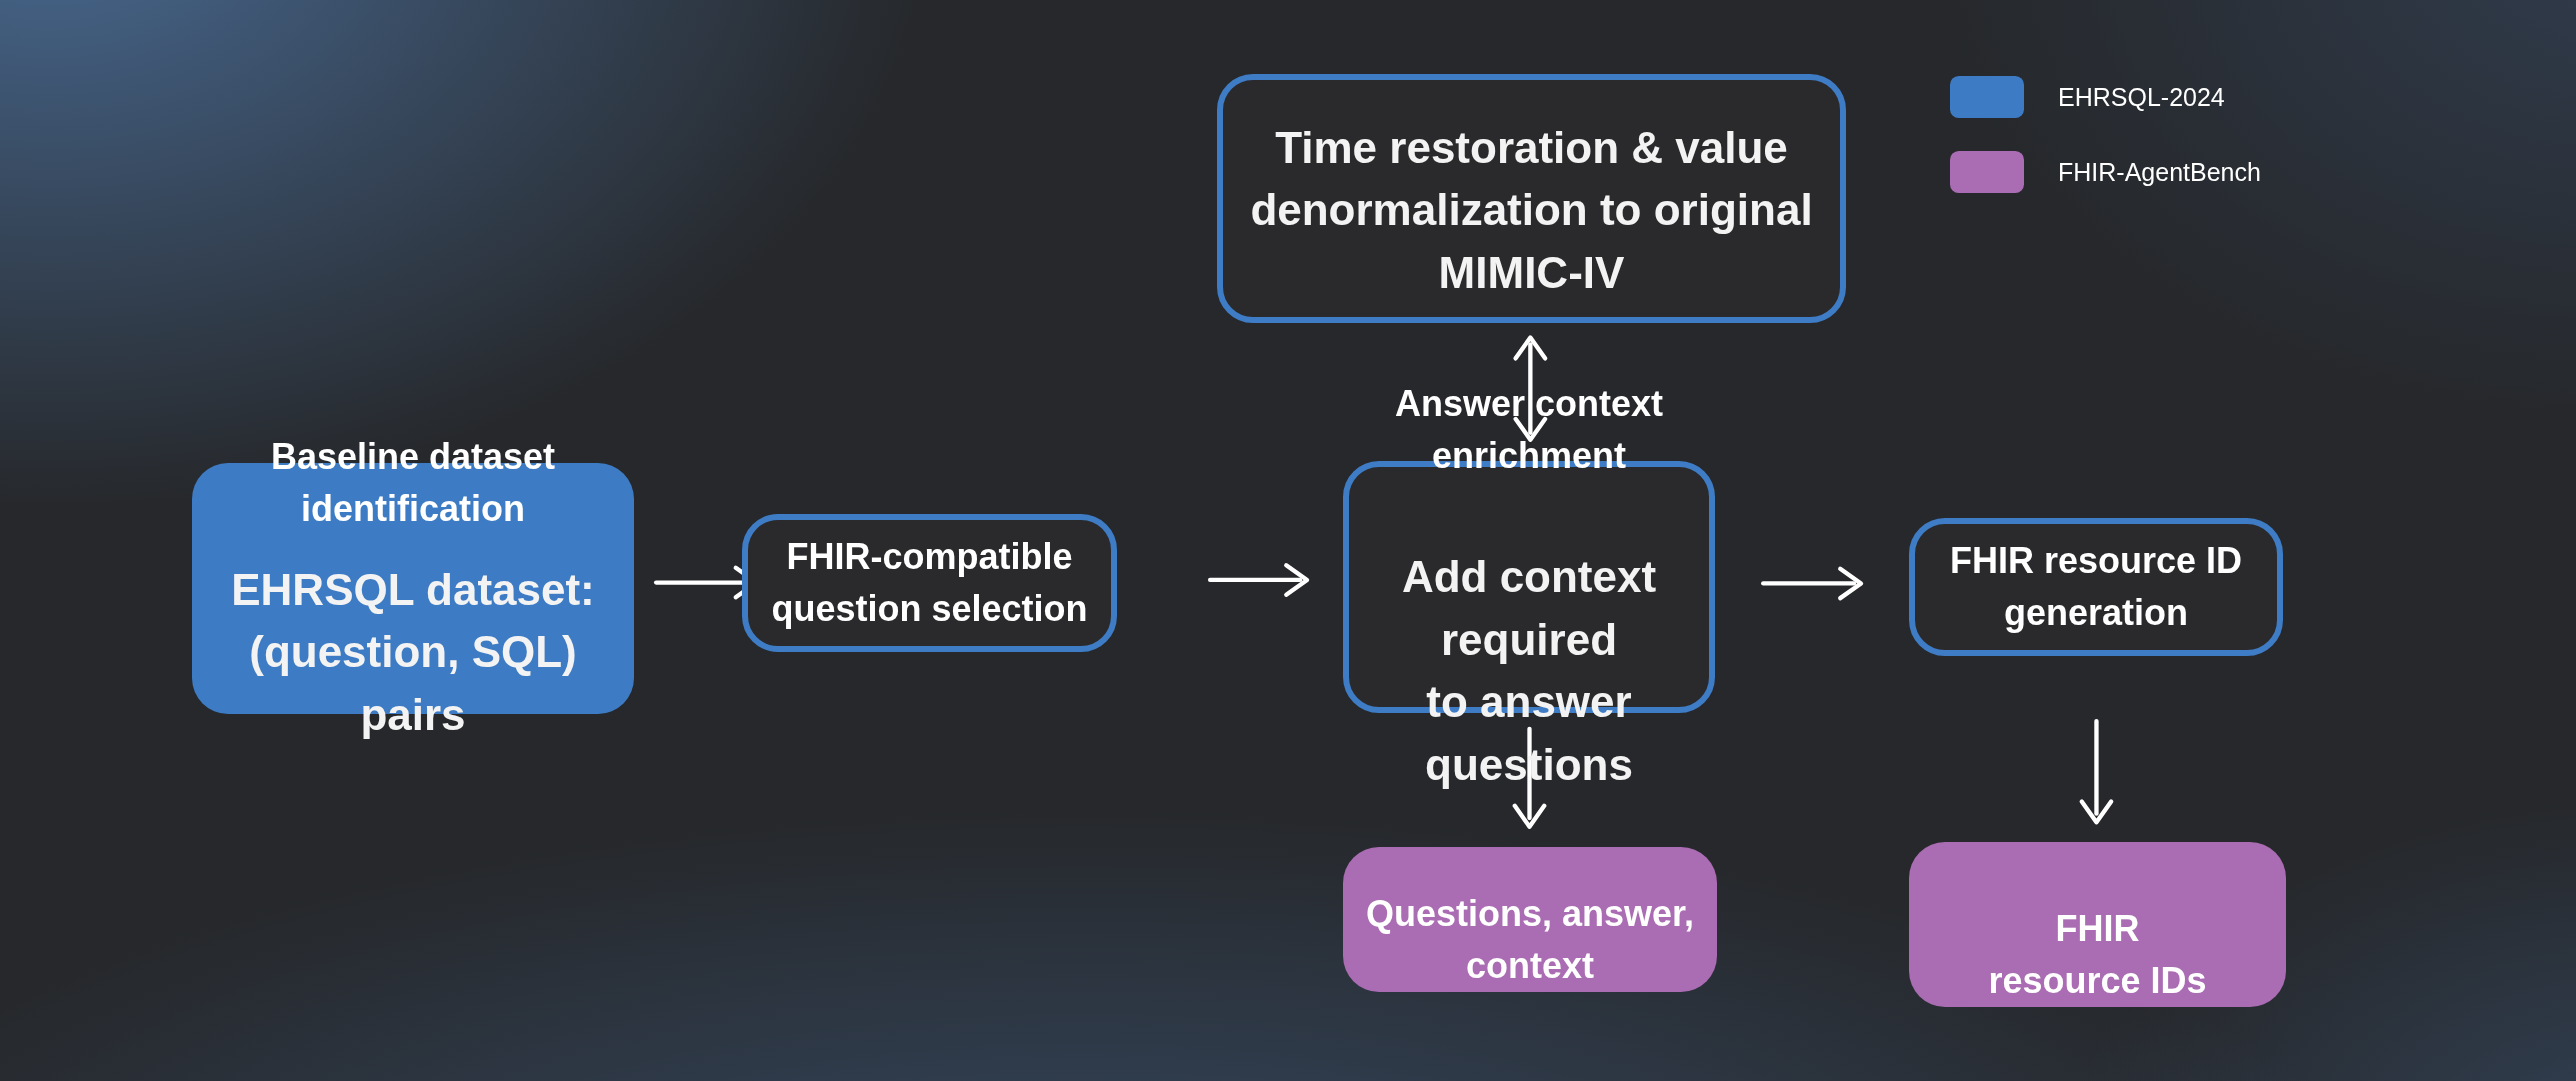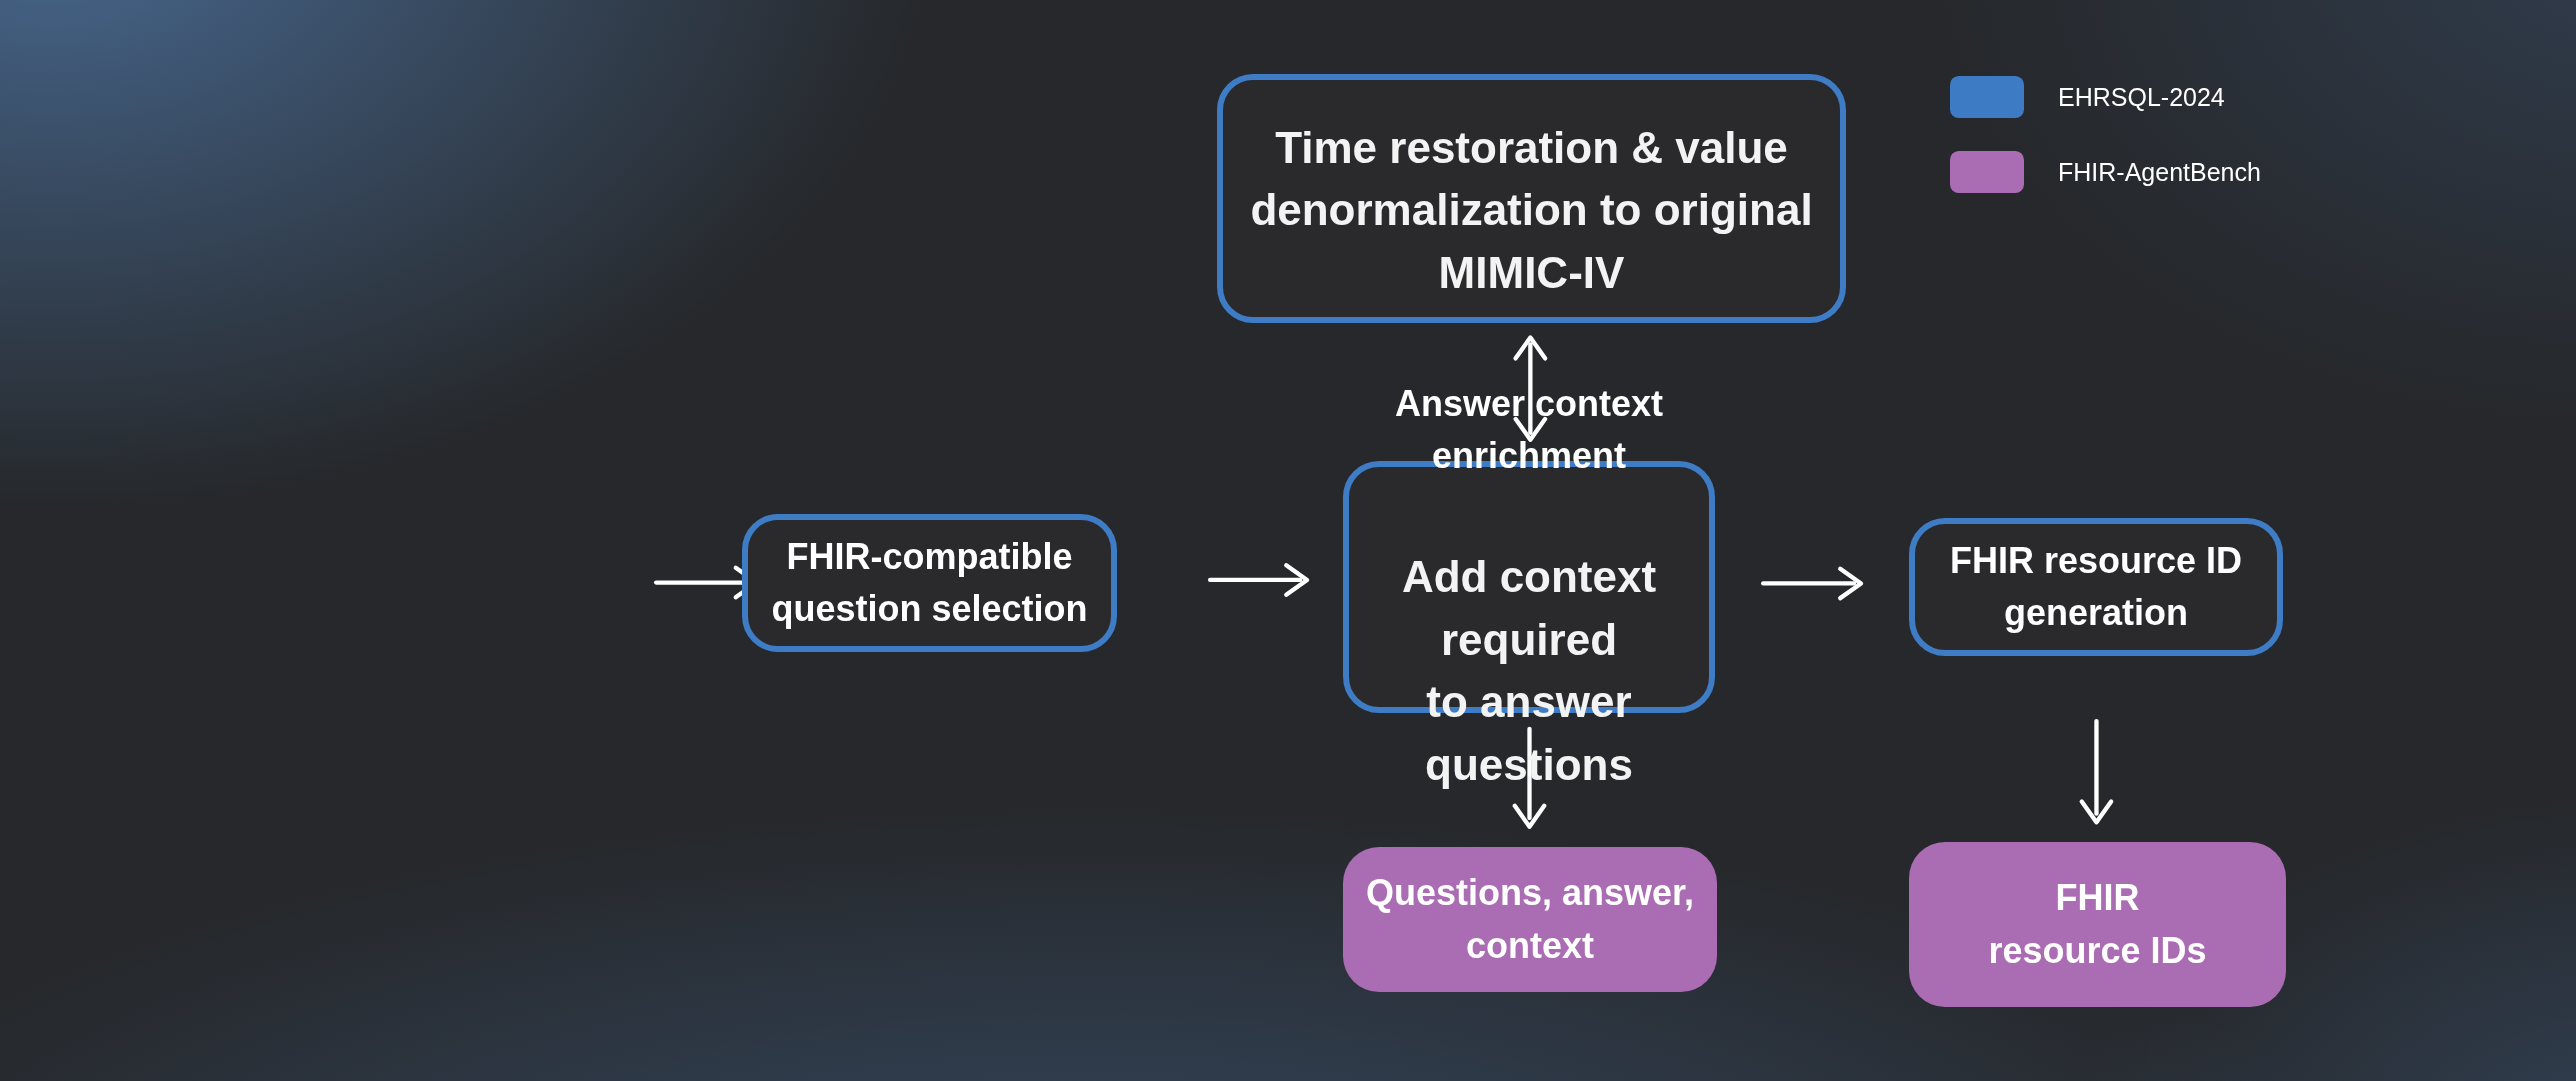--- a/index.html
+++ b/index.html
@@ -25,21 +25,21 @@
     border-radius: 36px;
     display: flex;
     flex-direction: column;
     justify-content: center;
     align-items: center;
     text-align: center;
     color: #ffffff;
   }
   .node.dark   { background: #2a2a2c; border: 6px solid #3e7cc6; }
   .node.blue   { background: #3d7cc4; }
-  .node.purple { background: #aa6cb2; }
+  .node.purple { background: #aa6cb2; justify-content: flex-end; }
 
   .node-title { font-size: 36px; line-height: 1.45; font-weight: 700; color: #ffffff; }
   .node-body  { font-size: 44px; line-height: 1.42; font-weight: 700; color: #f3f3f3; margin-top: 24px; }
 
   #node-restoration { left: 1217px; top: 74px;  width: 629px; height: 249px; }
   #node-baseline    { left: 192px;  top: 463px; width: 442px; height: 251px; }
   #node-selection   { left: 742px;  top: 514px; width: 375px; height: 138px; }
   #node-enrichment  { left: 1343px; top: 461px; width: 372px; height: 252px; gap: 40px; }
   #node-generation  { left: 1909px; top: 518px; width: 374px; height: 138px; }
   #node-qa          { left: 1343px; top: 847px; width: 374px; height: 145px; }
@@ -84,20 +84,30 @@
     </g>
   </svg>
 
   <div class="node dark" id="node-restoration">
     <div class="node-body">
       <div>Time restoration &amp; value</div>
       <div>denormalization to original MIMIC-IV</div>
     </div>
   </div>
 
+  <div class="node blue" id="node-baseline" style="background-color: rgb(61, 124, 196);">
+    <div class="node-title">
+      <div>Baseline dataset</div>
+      <div>identification</div>
+    </div>
+    <div class="node-body">
+      <div>EHRSQL dataset:</div>
+      <div>(question, SQL) pairs</div>
+    </div>
+  </div>
 
   <div class="node dark" id="node-selection">
     <div class="node-title">
       <div>FHIR-compatible</div>
       <div>question selection</div>
     </div>
   </div>
 
   <div class="node dark" id="node-enrichment">
     <div class="node-title">

